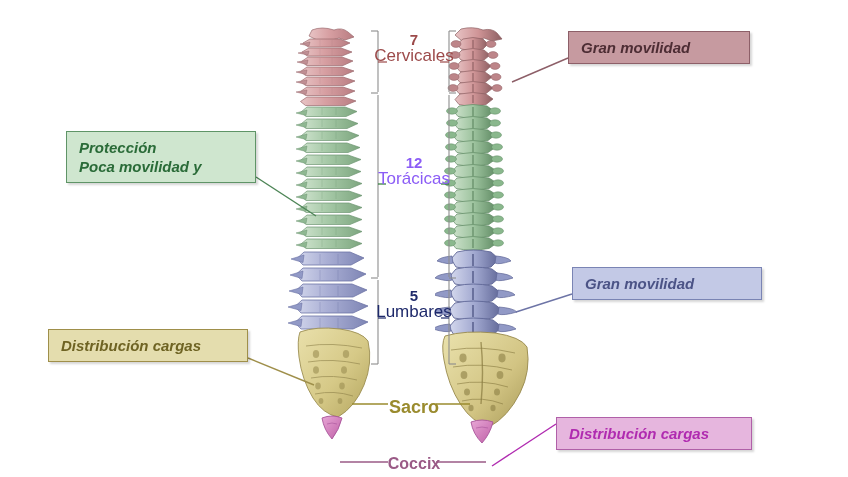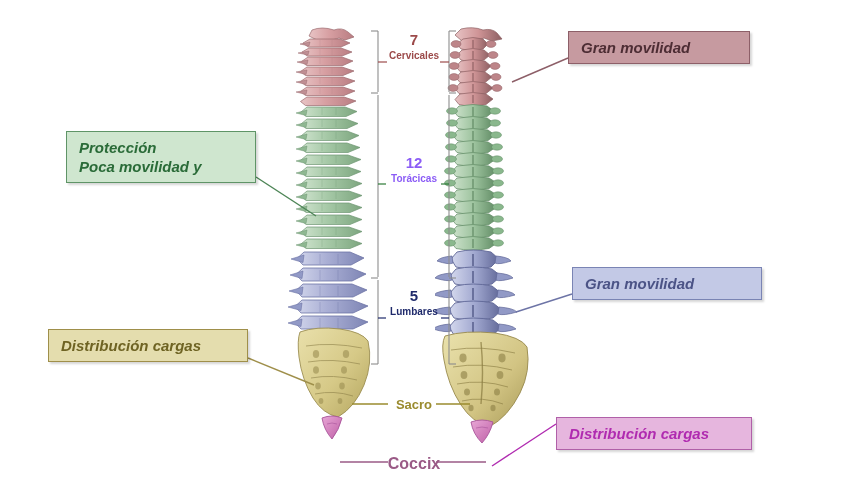--- a/index.html
+++ b/index.html
@@ -44,25 +44,25 @@
 
   
   svg.lines{position:absolute;left:0;top:0;width:848px;height:477px;pointer-events:none;}
 
   
   .reglabel{
     position:absolute;text-align:center;white-space:nowrap;
     font-family:"Liberation Sans", sans-serif;
   }
   .reglabel .num{display:block;font-weight:bold;font-size:15px;line-height:16px;}
-  .reglabel .nm{display:block;font-weight:bold;font-size:10px;line-height:15px;}
+  .reglabel .nm{display:block;font-weight:normal;font-size:17px;line-height:15px;}
   .r-cerv{color:#9c4a4a;}
   .r-tor {color:#8b5cf6;}
   .r-lum {color:#1f2a6b;}
-  .r-sac {color:#9a8b2e;font-weight:bold;font-size:13px;}
+  .r-sac {color:#9a8b2e;font-weight:bold;font-size:18px;}
   .r-coc {color:#9a5a86;font-weight:bold;font-size:16px;}
 
   
   .spine{position:absolute;}
 </style>
 </head>
 <body>
 
 <div id="stage">
 

